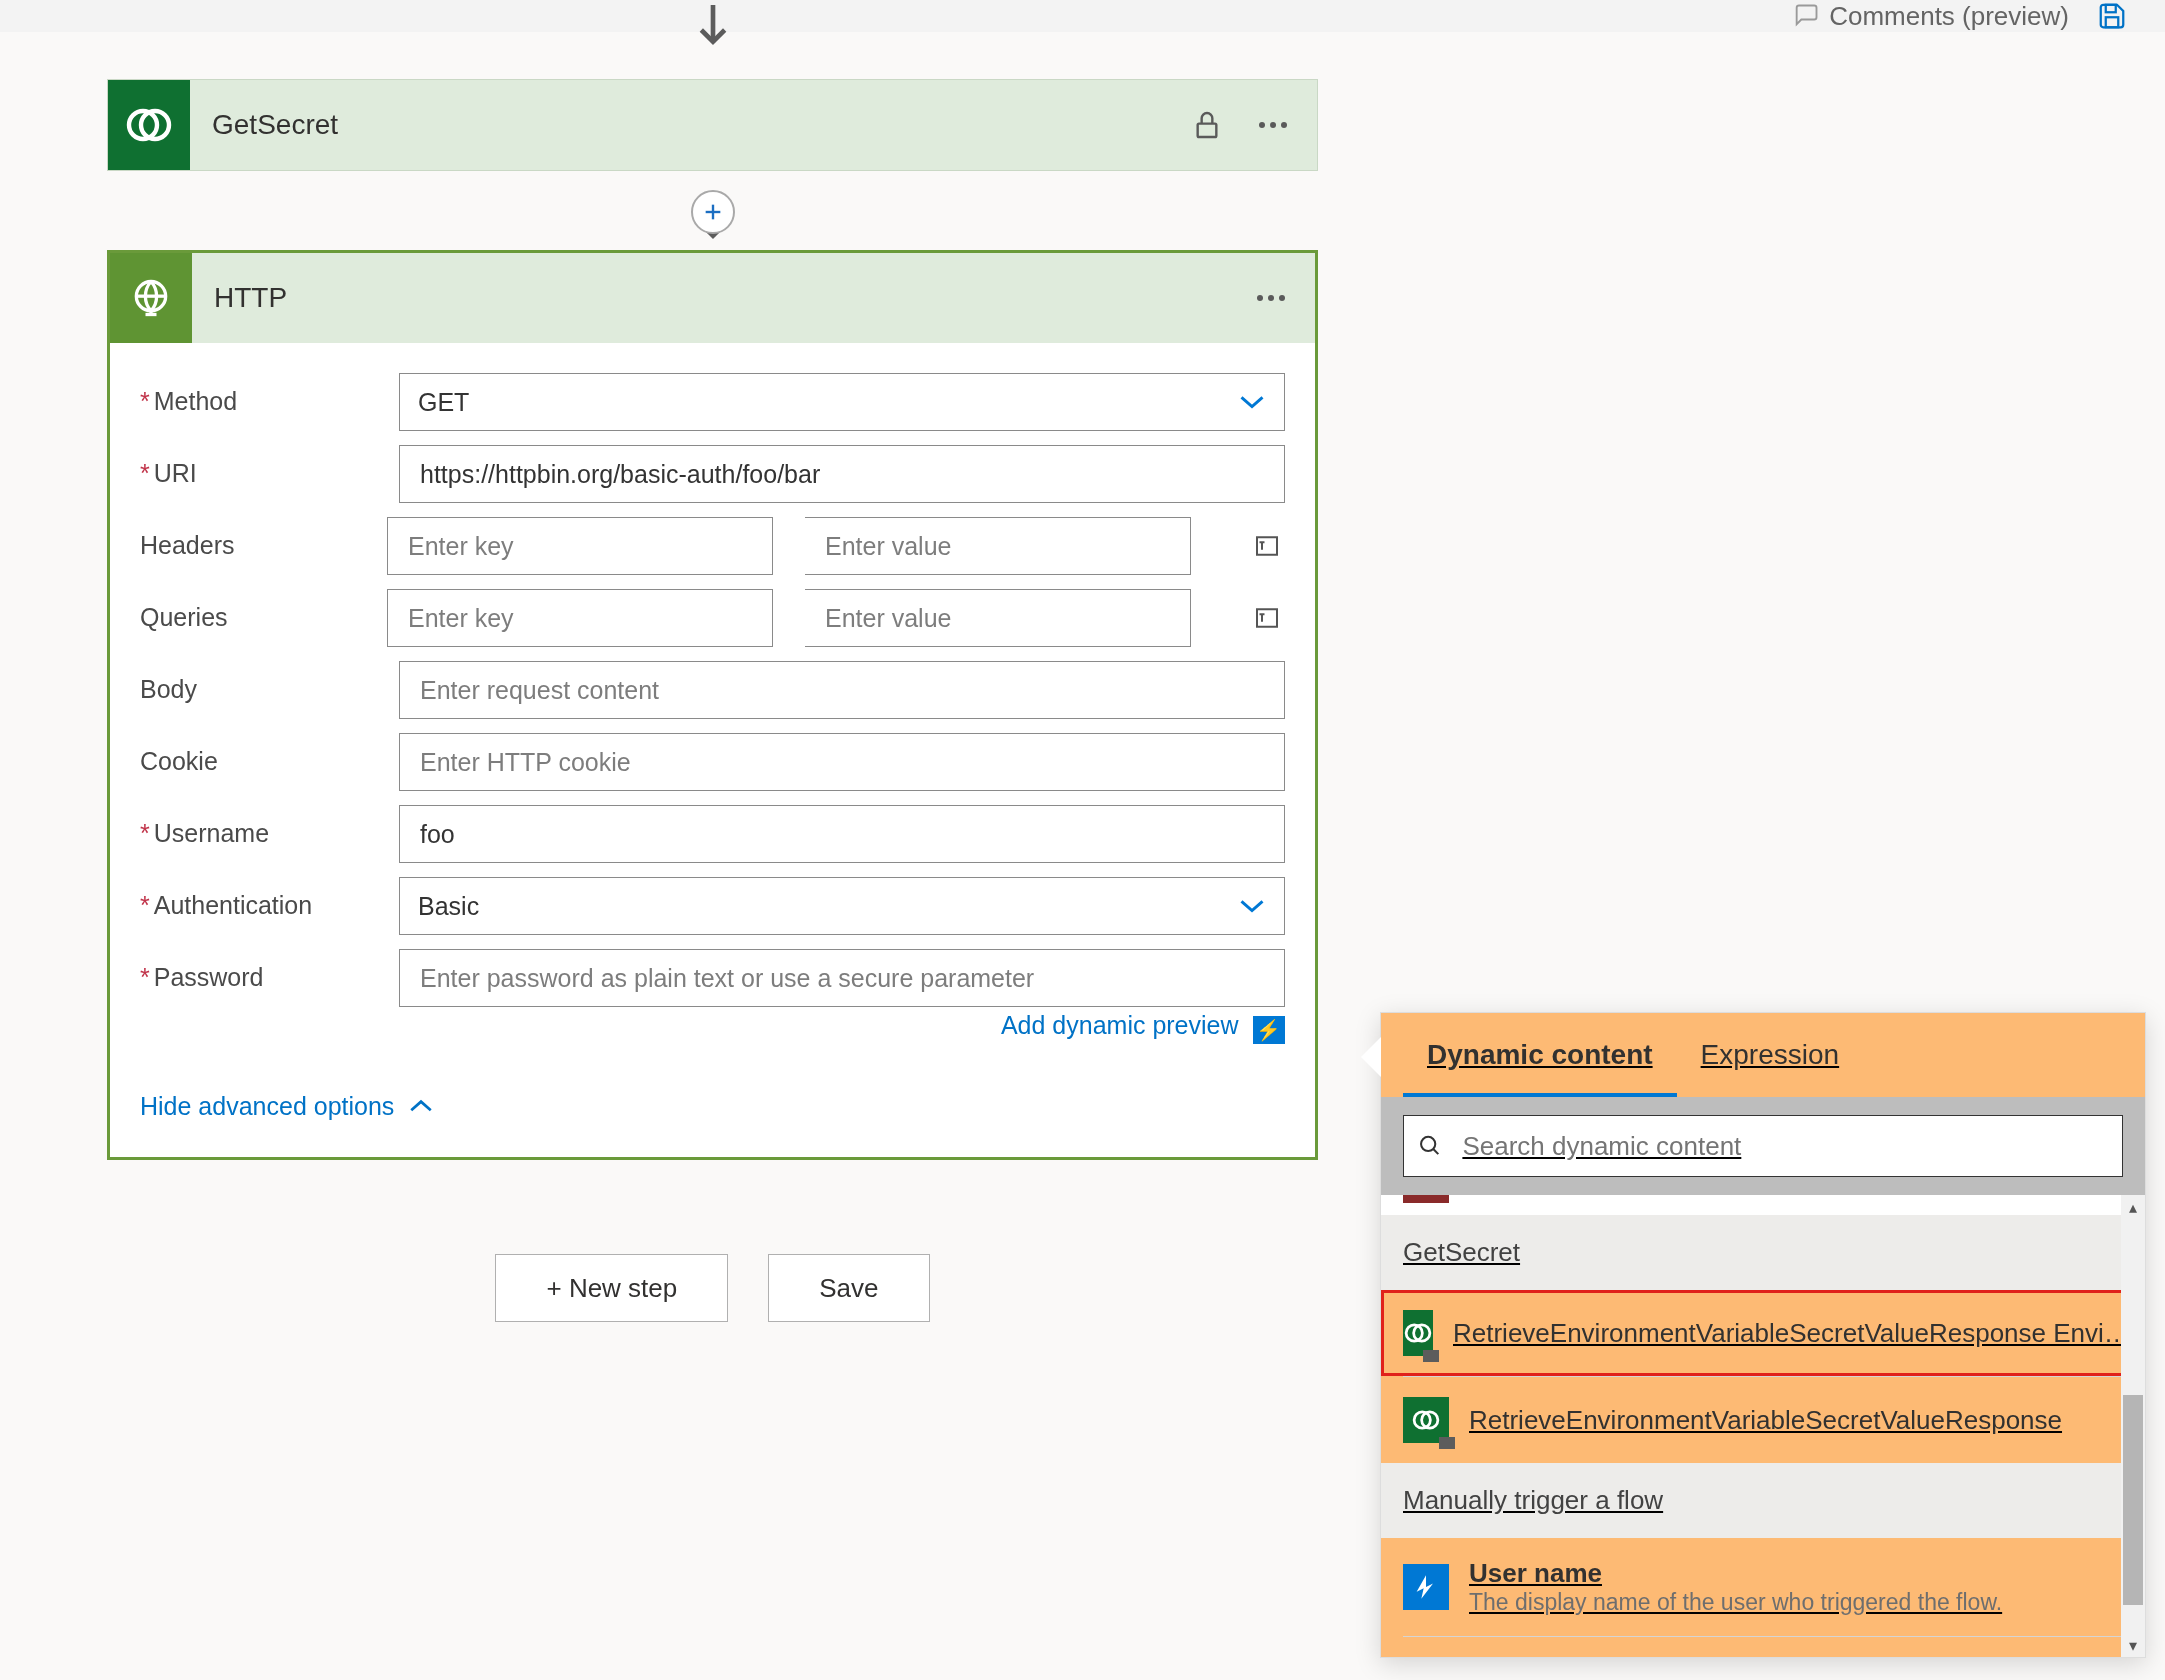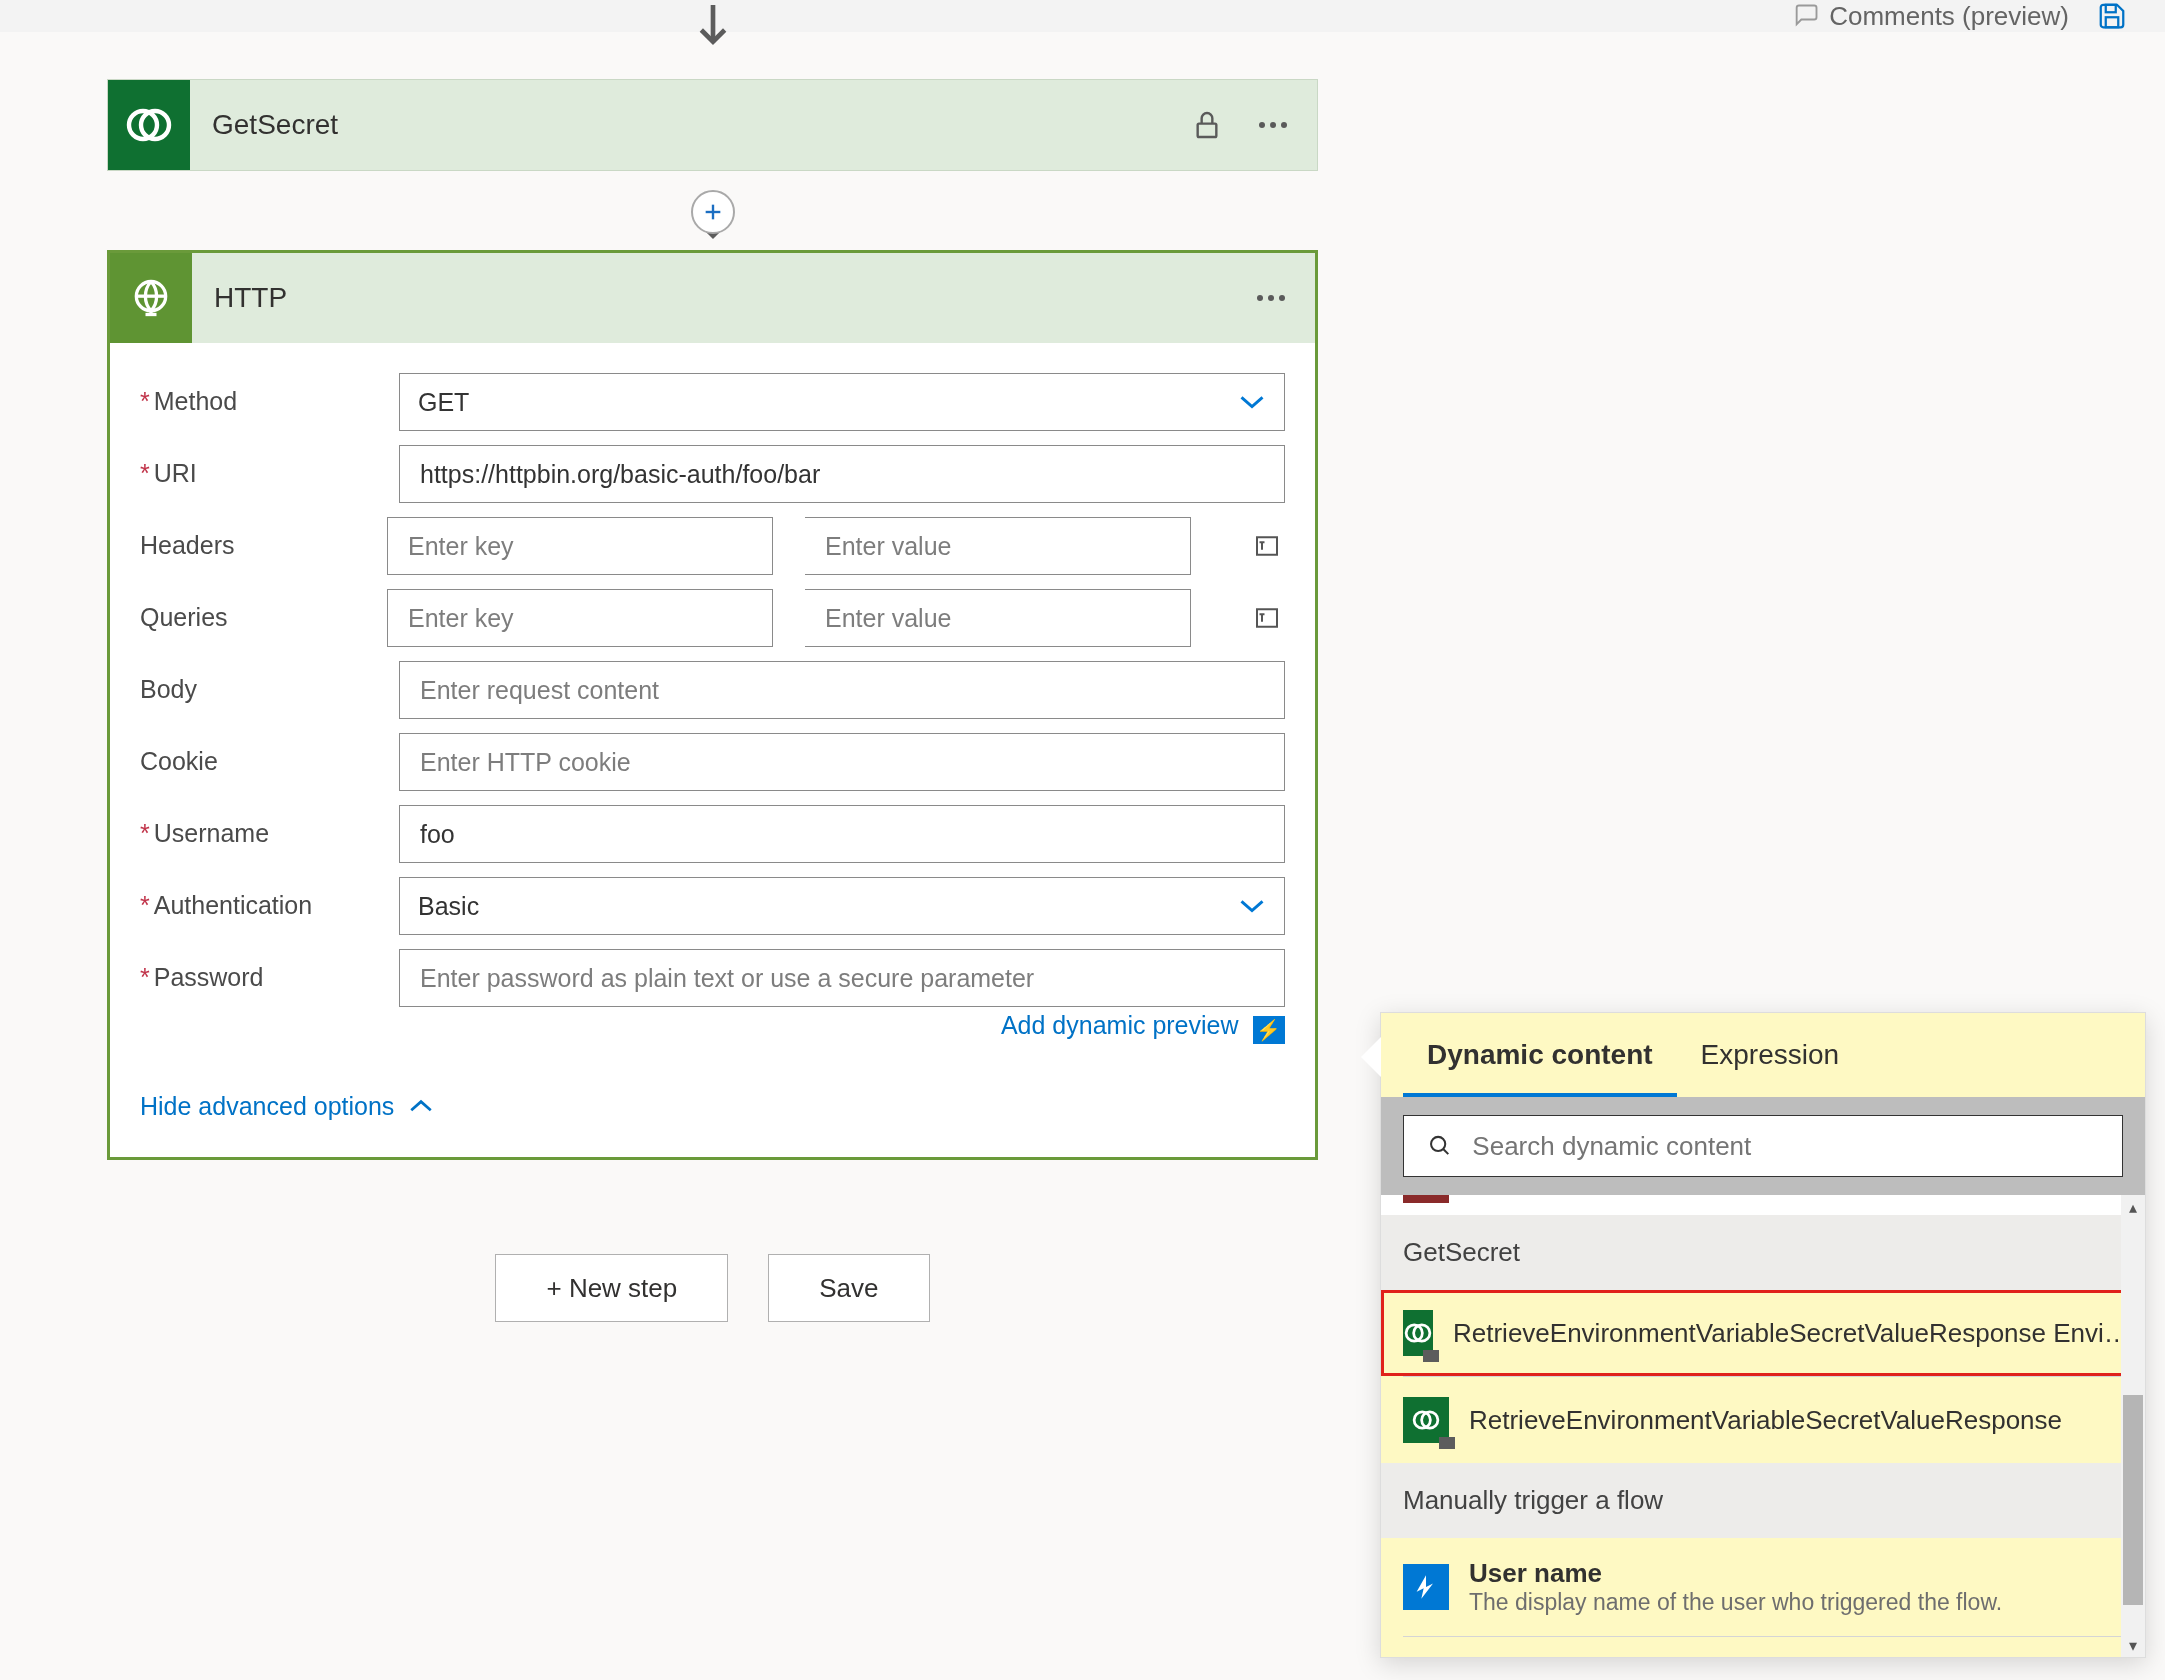--- a/index.html
+++ b/index.html
@@ -47,27 +47,27 @@
   .add-dyn { text-align:right; margin-top:4px; }
   .add-dyn a { color:#0072c6; font-size:25px; text-decoration:none; cursor:pointer; margin-right:10px;}
   .add-dyn .dyn-ic { display:inline-flex; width:32px; height:28px; background:#0078d4; color:#fff; align-items:center; justify-content:center; font-size:20px; font-weight:bold; vertical-align:middle;}
 
   .hide-adv { margin-top:48px; color:#0072c6; font-size:25px; cursor:pointer; display:flex; align-items:center; gap:14px;}
 
   .action-btns { position:absolute; top:1222px; left:107px; width:1211px; display:flex; justify-content:center; gap:40px;}
   .action-btns button { height:68px; padding:0 50px; background:#fff; border:1px solid #b0b0b0; font-size:26px; color:#323130; cursor:pointer;}
 
   
-  .dyn-panel { position:absolute; top:980px; left:1380px; width:766px; background:#fef9c3; border:1px solid #ddd; box-shadow: 0 6px 24px rgba(0,0,0,0.15); }
+  .dyn-panel { position:absolute; top:980px; left:1380px; width:766px; background:#fdba74; border:1px solid #ddd; box-shadow: 0 6px 24px rgba(0,0,0,0.15); text-decoration: underline; }
   .dyn-caret { position:absolute; left:-20px; top:24px; width:0; height:0; border-top:20px solid transparent; border-bottom:20px solid transparent; border-right:20px solid #fff;}
   .dyn-tabs { display:flex; padding:0 22px;}
   .dyn-tab { padding:26px 24px 22px; font-size:28px; color:#323130; cursor:pointer;}
   .dyn-tab.active { font-weight:600; border-bottom:4px solid #0078d4;}
   .dyn-search-wrap { background:#bdbdbd; padding:18px 22px;}
-  .dyn-search { height:62px; background:#fff; border:1px solid #333; display:flex; align-items:center; padding:0 24px; gap:18px;}
+  .dyn-search { height:62px; background:#fff; border:1px solid #333; display:flex; align-items:center; padding:0 14px; gap:18px;}
   .dyn-search input { border:none; outline:none; font-size:26px; width:100%; }
   .dyn-body { max-height:500px; overflow:hidden; position:relative;}
   .dyn-sect-h { background:#edecea; padding:22px 22px; font-size:26px; color:#424242;}
   .dyn-item { display:flex; align-items:center; gap:20px; padding:20px 22px; cursor:pointer;}
   .dyn-ico { width:46px; height:46px; background:#0f7031; display:flex; align-items:center; justify-content:center; position:relative;}
   .dyn-ico.blue { background:#0078d4; }
   .dyn-ico .badge { position:absolute; right:-6px; bottom:-6px; width:16px; height:12px; background:#5c5c5c;}
   .dyn-item-txt { flex:1; }
   .dyn-item-title { font-size:26px; color:#323130; white-space:nowrap; overflow:hidden; text-overflow:ellipsis; }
   .dyn-item-sub { font-size:23px; color:#6e6e6e; }

